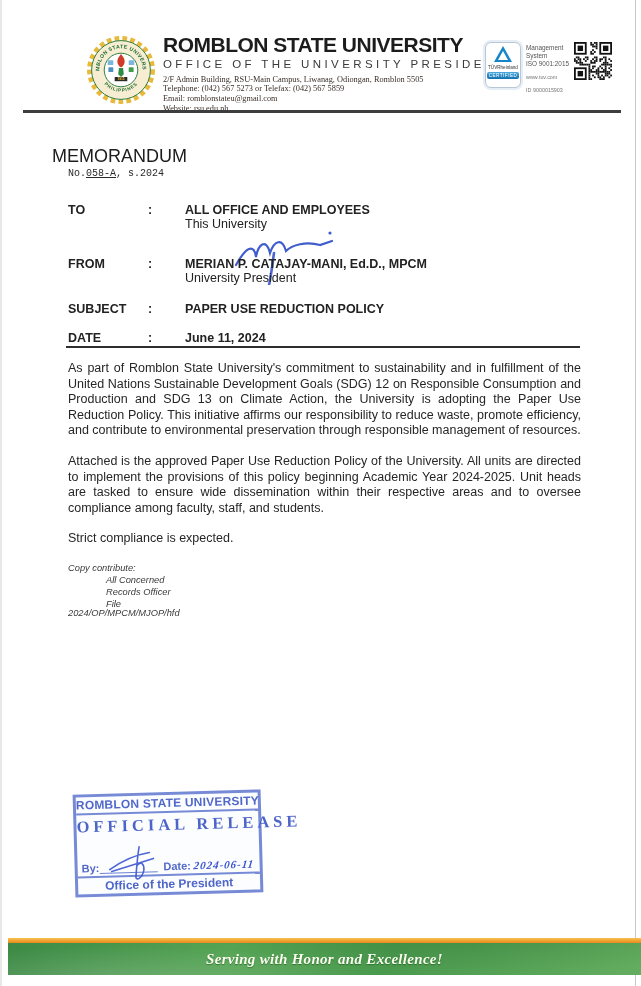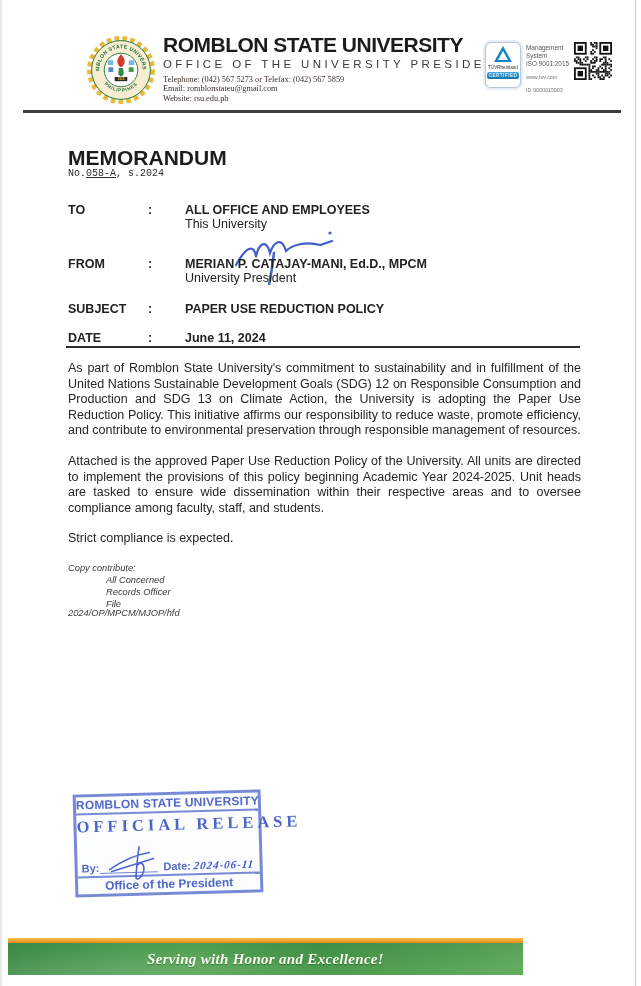--- a/index.html
+++ b/index.html
@@ -32,21 +32,21 @@
   .tuv-name { font-size:4.6px; color:#333; margin-top:3px; white-space:nowrap; }
   .tuv-cert { margin-top:2px; width:32px; text-align:center; font-size:4.6px; letter-spacing:0.5px;
               color:#fff; background:linear-gradient(#49a8dd,#1271ae); border-radius:2px; padding:1px 0; }
   .cert-text { margin-left:5px; font-size:6.4px; color:#555; line-height:1.25; padding-top:2px; width:46px; }
   .cert-text .small { font-size:5.4px; color:#777; margin-top:6px; }
   .qr { margin-left:2px; width:38px; height:38px; }
 
   .header-rule { position:absolute; left:23px; top:110px; width:598px; height:3px; background:#3d3d3d; }
 
   
-  .memo-title { position:absolute; left:68px; top:146px; font-size:21px; font-weight:bold; color:#1c1c1c; }
+  .memo-title { position:absolute; left:52px; top:146px; font-size:18px; font-weight:normal; color:#1c1c1c; }
   .memo-no { position:absolute; left:68px; top:168px; font-family:"Liberation Mono", monospace; font-size:10px; color:#2a2a2a; }
   .memo-no .num { text-decoration:underline; }
 
   
   .meta { position:absolute; left:68px; top:198px; width:512px; font-size:12.5px; }
   .meta-row { position:absolute; left:0; width:512px; }
   .meta-label { position:absolute; left:0; top:0; font-weight:bold; }
   .meta-colon { position:absolute; left:80px; top:0; font-weight:bold; }
   .meta-value { position:absolute; left:117px; top:0; font-weight:bold; white-space:nowrap; }
   .meta-sub { position:absolute; left:117px; top:14px; font-weight:normal; white-space:nowrap; }
@@ -80,21 +80,21 @@
                   border-bottom:2.5px solid rgba(74,99,200,0.75); position:relative; color:rgba(62,88,195,0.9); }
   .by-sig { position:absolute; left:28px; bottom:-6px; width:70px; height:40px; }
   .by-line { display:inline-block; width:58px; border-bottom:1.5px solid rgba(74,99,200,0.8); height:12px; }
   .date-label { margin-left:6px; }
   .date-value { font-family:"Liberation Serif", serif; font-style:italic; font-weight:bold; font-size:11px;
                 color:#3b55d0; transform:skewX(-8deg); margin-left:3px; letter-spacing:1px; }
   .stamp-office { font-size:12px; font-weight:bold; text-align:center; padding:1px 0; white-space:nowrap;
                   color:rgba(62,88,195,0.92); }
 
   
-  .footer { position:absolute; left:0; top:938px; width:523px; height:37px;padding-left:8px; }
+  .footer { position:absolute; left:0; top:938px; width:641px; height:37px;padding-left:8px; }
   .footer-orange { height:5px; background:linear-gradient(#f9c14d,#e8891c); }
   .footer-green { height:32px; position:relative;
       background:
         radial-gradient(ellipse 420px 60px at 18% 120%, rgba(255,255,255,0.18), rgba(255,255,255,0) 60%),
         radial-gradient(ellipse 500px 70px at 75% -40%, rgba(20,80,30,0.25), rgba(20,80,30,0) 60%),
         linear-gradient(100deg,#3c8a45 0%, #55a455 35%, #4a9a4e 60%, #63ad5f 100%);
       display:flex; align-items:center; justify-content:center; }
   .motto { font-family:"Liberation Serif", serif; font-style:italic; font-weight:bold; font-size:15px;
            color:#fdfdf2; text-shadow:0 1px 1px rgba(0,60,0,0.45); letter-spacing:0.3px; }
 </style>
@@ -130,20 +130,21 @@
       <rect x="61" y="46" width="7" height="7" rx="1" fill="#3f9e4d"></rect>
       <path d="M47,47 L53,47 L54,56 L50,60 L46,56 Z" fill="#2f8c44"></path>
       <rect x="41" y="60" width="18" height="6" fill="#2a2a2a"></rect>
       <text x="50" y="64.8" font-family="Liberation Sans, sans-serif" font-size="4.6" font-weight="bold" fill="#f2c335" text-anchor="middle">1915</text>
     </svg>
 
     <div class="hgroup">
       <div class="uni-name">ROMBLON STATE UNIVERSITY</div>
       <div class="office-name">OFFICE OF THE UNIVERSITY PRESIDENT</div>
       <div class="addr">
+        <div>2/F Admin Building, RSU-Main Campus, Liwanag, Odiongan, Romblon 5505</div>
         <div>Telephone: (042) 567 5273 or Telefax: (042) 567 5859</div>
         <div>Email: romblonstateu@gmail.com</div>
         <div>Website: rsu.edu.ph</div>
       </div>
     </div>
 
     <div class="cert">
       <div class="tuv-box">
         <div class="tuv-tri"></div>
         <div class="tuv-name">TÜVRheinland</div>

